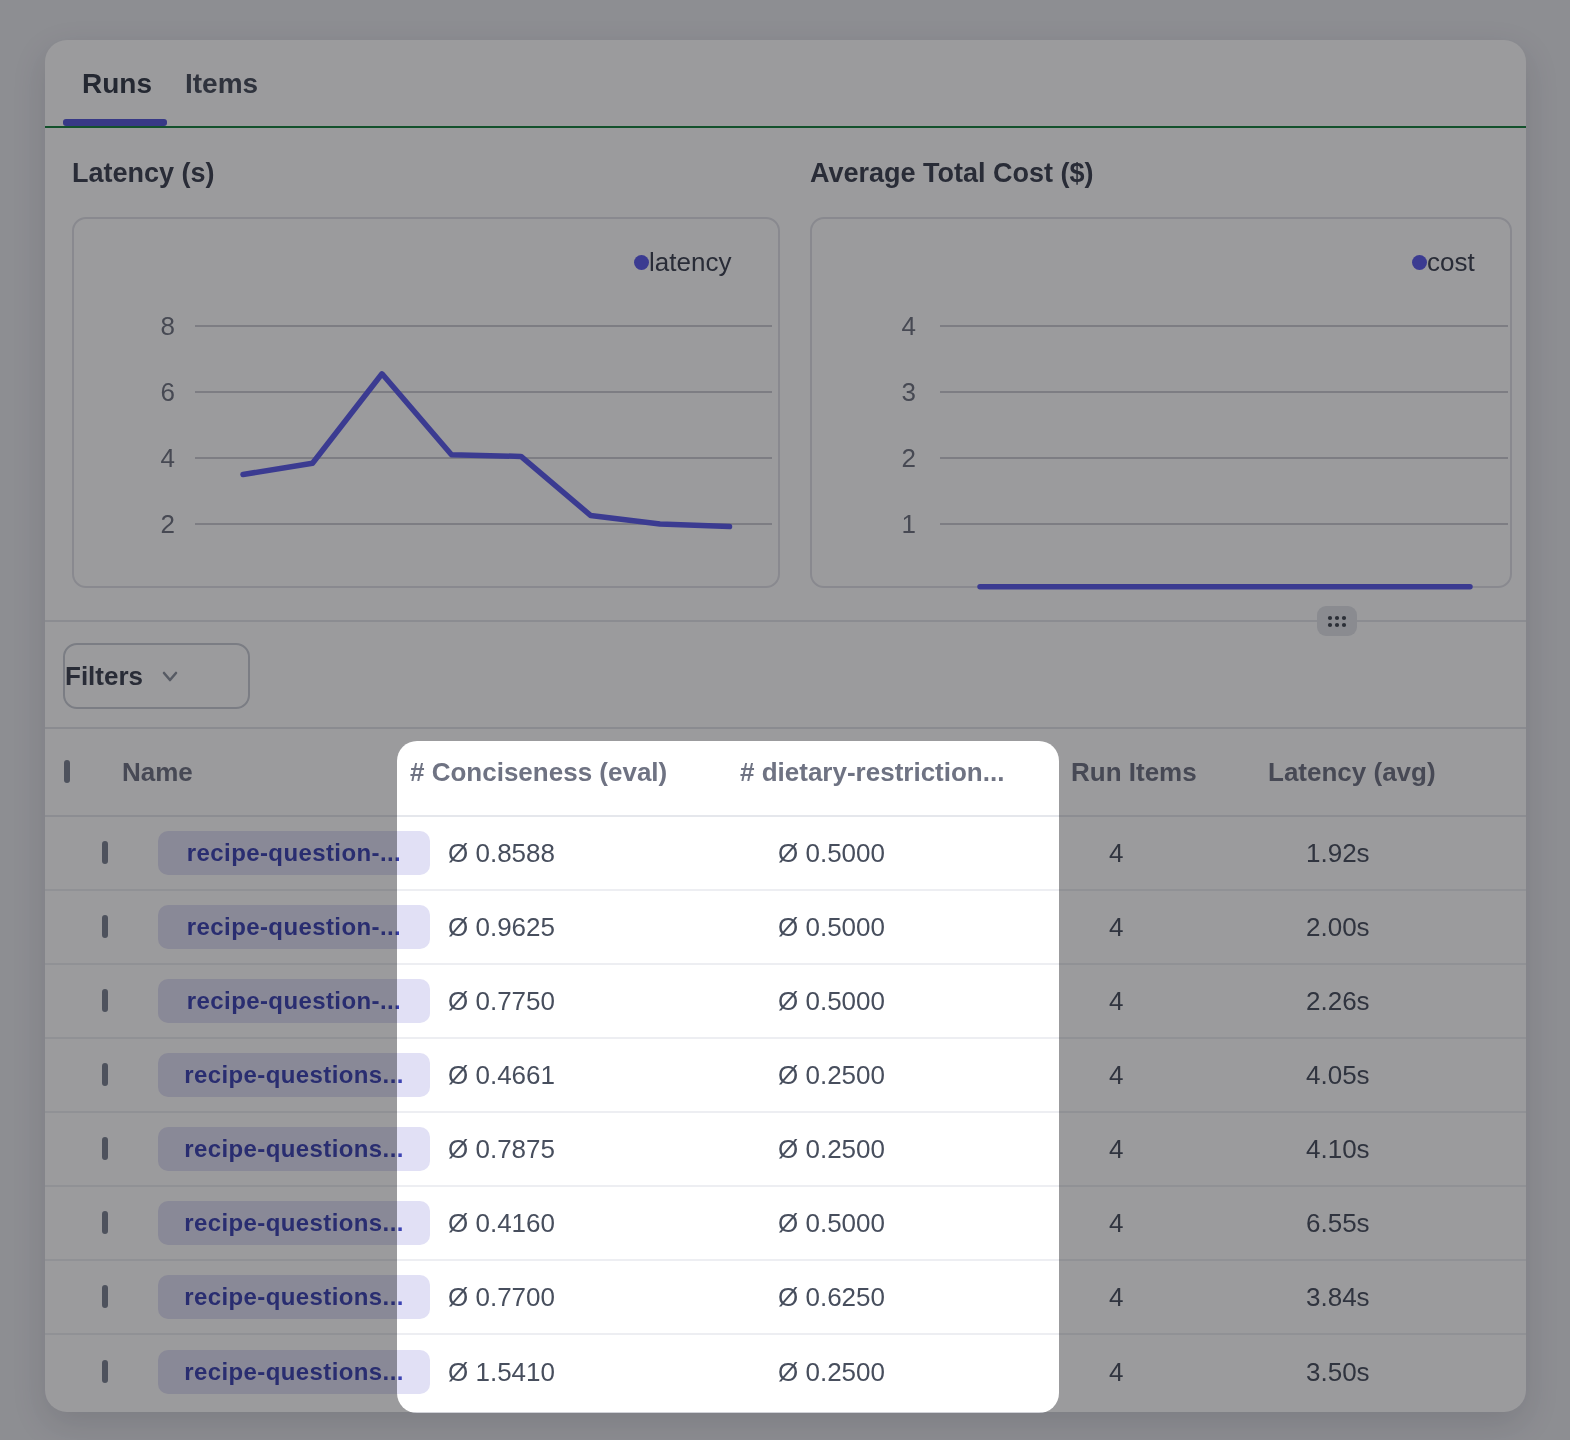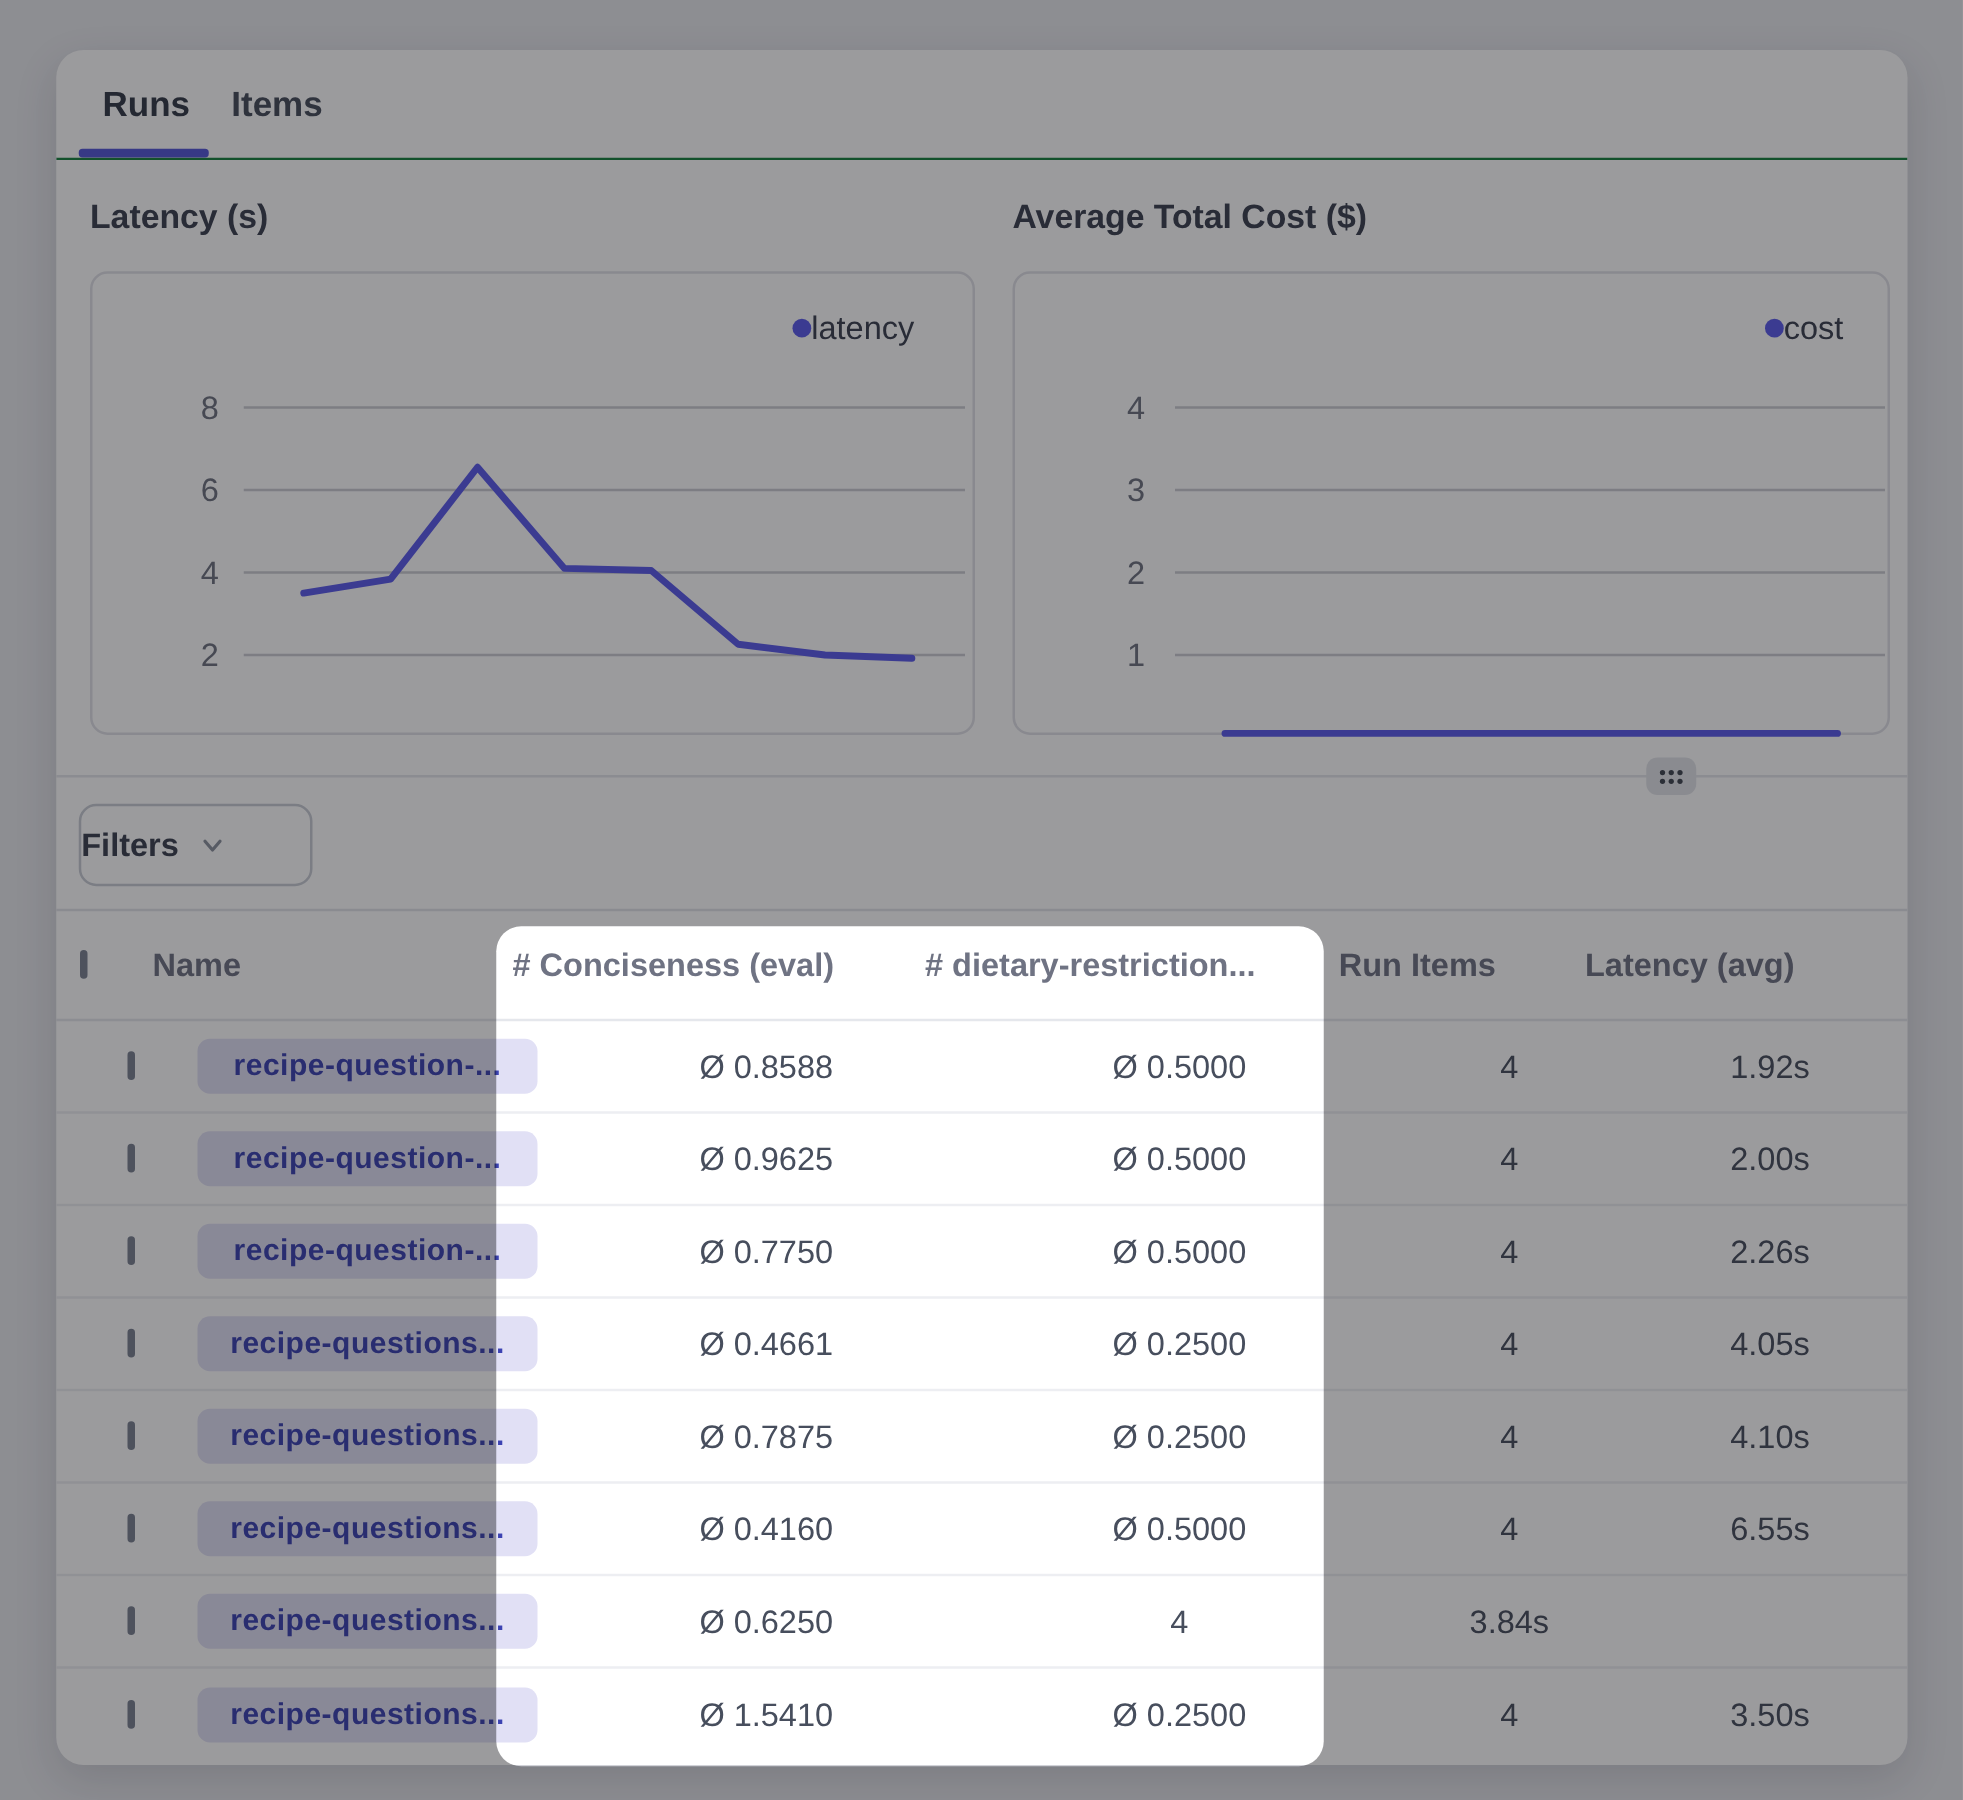--- a/index.html
+++ b/index.html
@@ -48,21 +48,21 @@
     display:flex; align-items:center; gap:14px; cursor:pointer; }
   .filters-label { font-size:26px; font-weight:600; color:#3b4150; }
   
   .runs-table { position:absolute; left:0; top:687px; right:0; border-top:2px solid #e2e4e9; }
   .thead, .trow { display:grid; grid-template-columns:75px 290px 330px 331px 197px 1fr;
     align-items:center; }
   .thead { height:88px; border-bottom:2px solid #e5e7ec; }
   .trow  { height:74px; border-bottom:2px solid #edeef2;padding-left:38px; }
   .trow:last-child { border-bottom:none; }
   .th { font-size:26px; font-weight:600; color:#6f7383; }
-  .td { font-size:26px; color:#474e5d;text-align:center; }
+  .td { font-size:26px; color:#474e5d; }
   .checkbox { width:34px; height:34px; margin-left:19px; border:3px solid #7b8292;
     border-radius:10px; background:transparent; cursor:pointer; }
   .name-badge { width:272px; height:44px; border-radius:10px; background:#e1e0f5;
     color:#3c43b2; font-size:24px; font-weight:700; letter-spacing:.4px;
     display:flex; align-items:center; justify-content:center; cursor:pointer; }
   .th-name { margin-left:2px; }
   
   .spotlight-hole { position:absolute; left:397px; top:741px; width:662px; height:672px;
     border-radius:20px; box-shadow:0 0 0 4000px rgba(17,17,22,0.42); z-index:50;
     pointer-events:none; }
@@ -210,20 +210,21 @@
     <div class="td">Ø 0.5000</div>
     <div class="td">4</div>
     <div class="td">6.55s</div>
   </div>
 
   <div class="trow">
     <div><span class="checkbox"></span></div>
     <div>
             <span class="name-badge">recipe-questions...</span>
           </div>
+    <div class="td">Ø 0.7700</div>
     <div class="td">Ø 0.6250</div>
     <div class="td">4</div>
     <div class="td">3.84s</div>
   </div>
 
   <div class="trow">
     <div><span class="checkbox"></span></div>
     <div>
             <span class="name-badge">recipe-questions...</span>
           </div>

